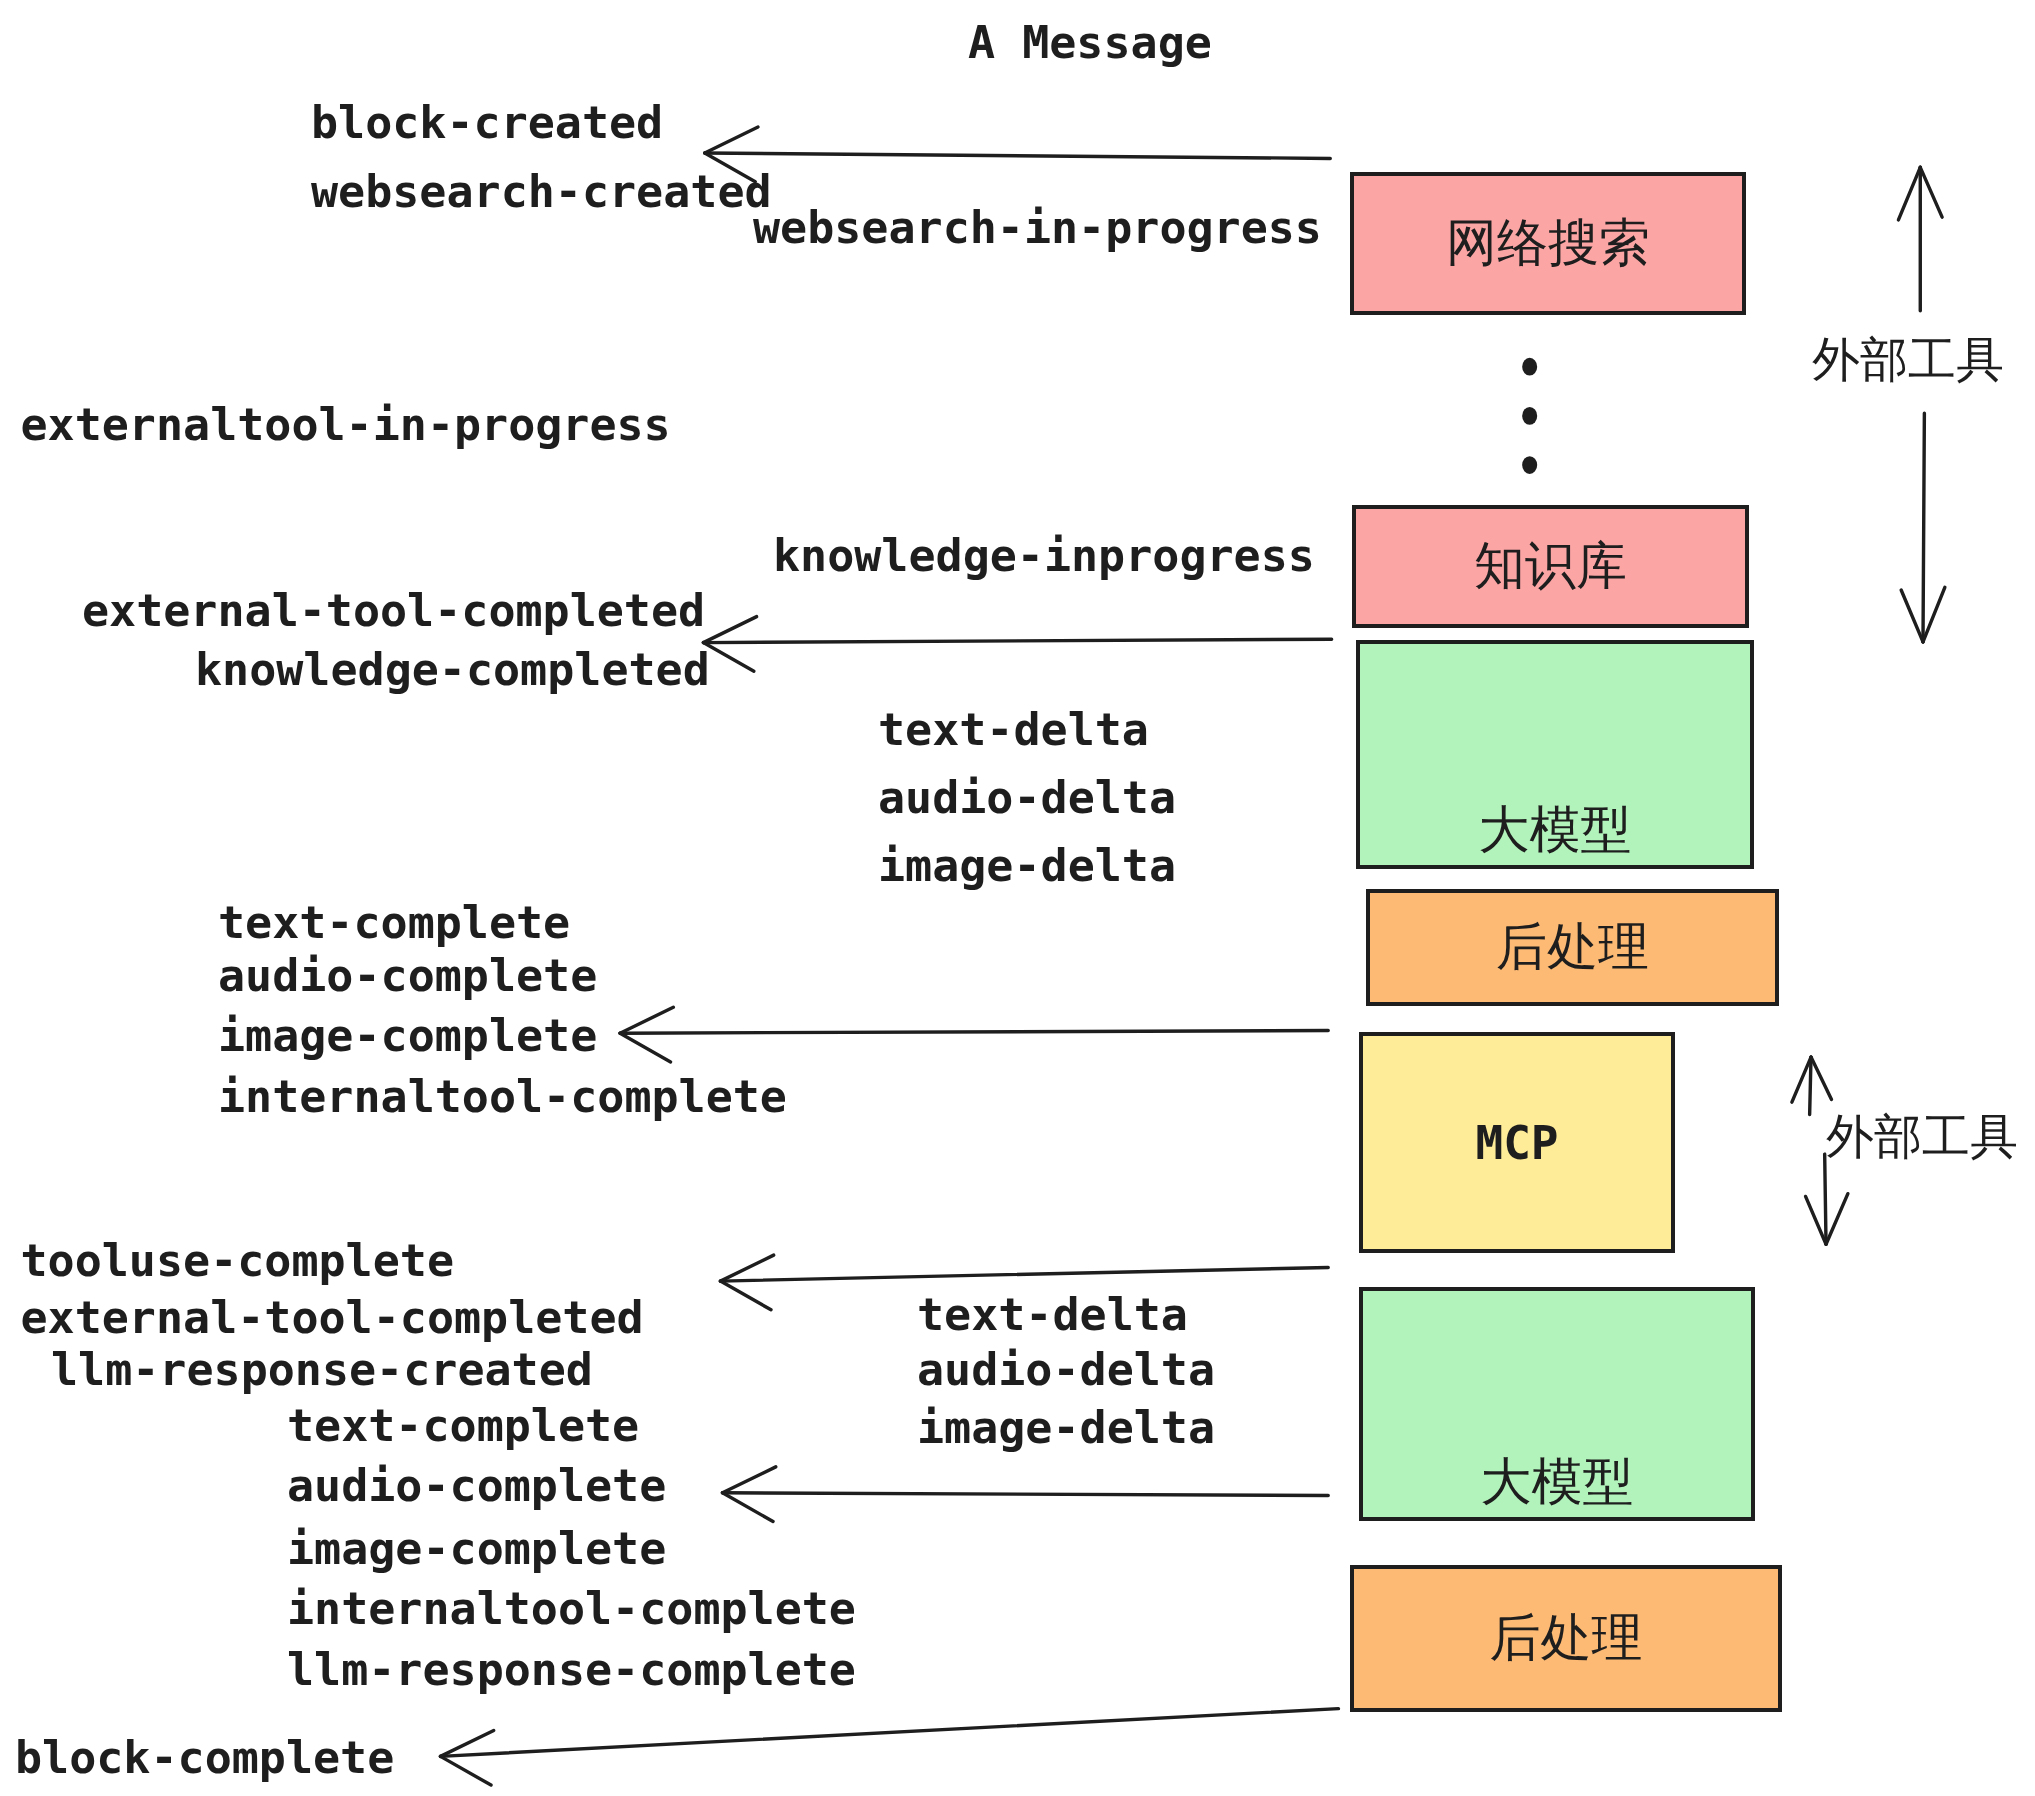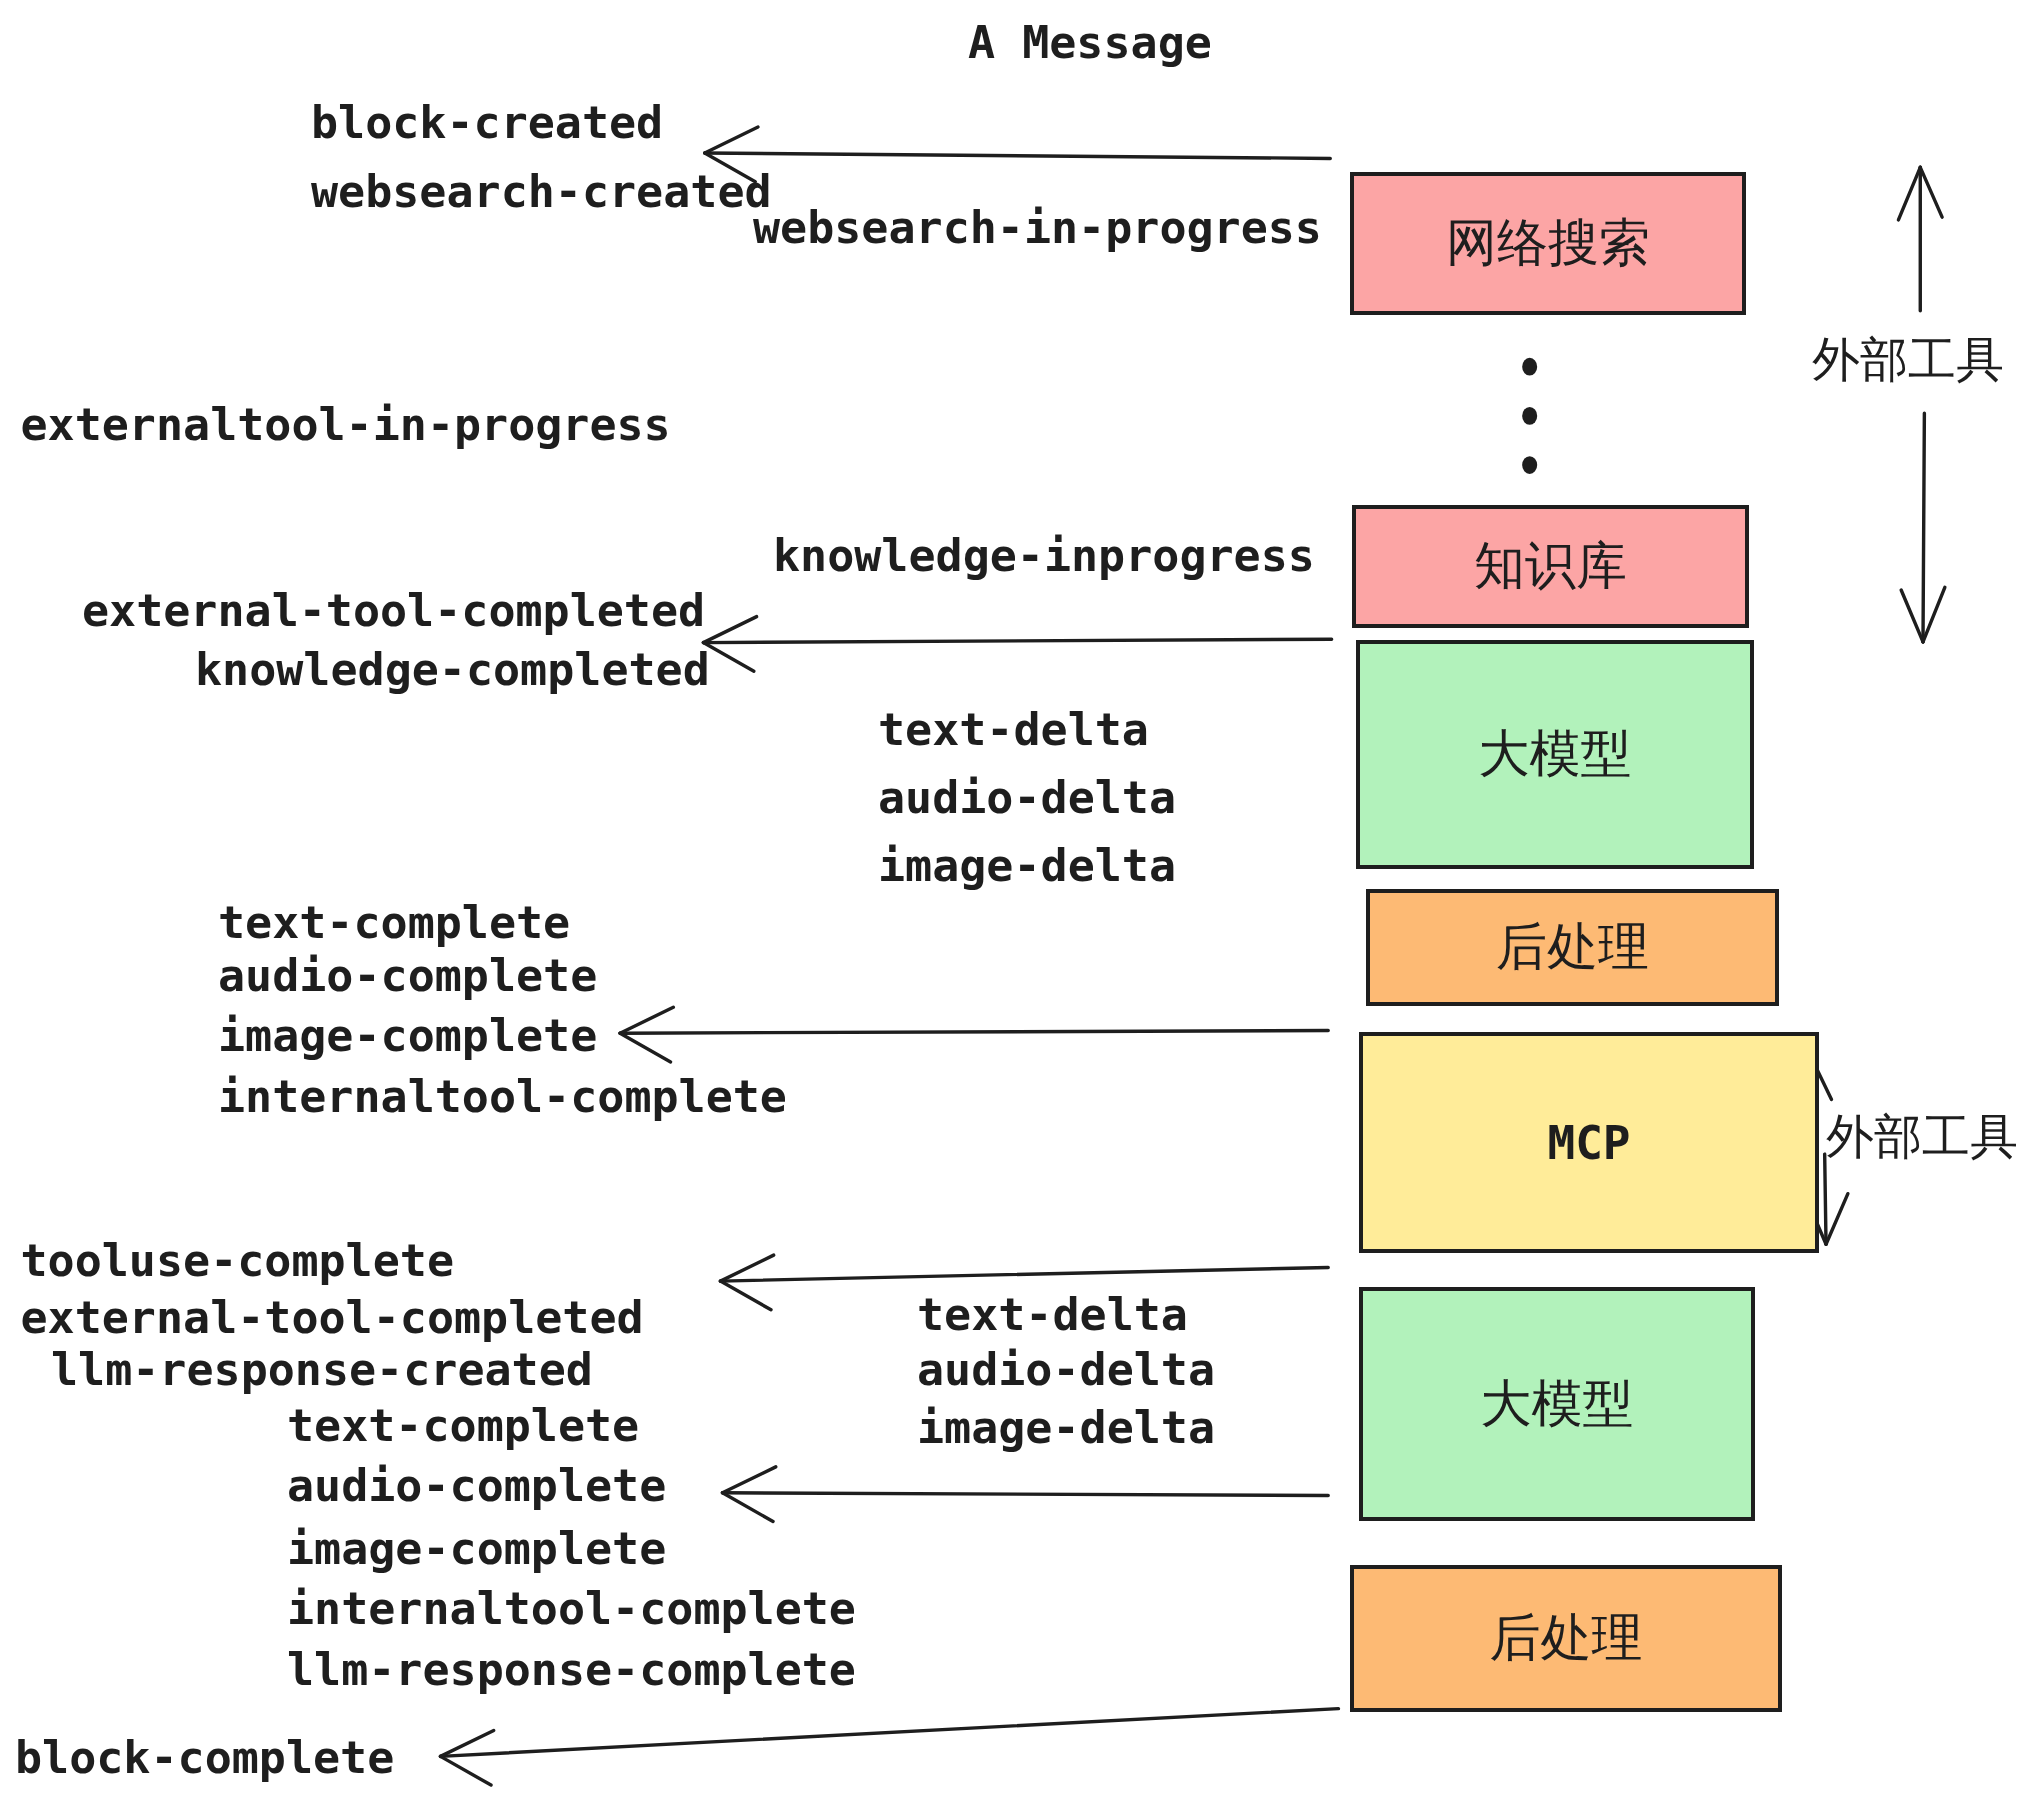--- a/index.html
+++ b/index.html
@@ -32,21 +32,21 @@
   }
   .box{
     position:absolute;
     box-sizing:border-box;
     border:4.1px solid #1e1e1e;
     display:flex;
     align-items:center;
     justify-content:center;
   }
   .box.pink{background:#fca5a5;}
-  .box.green{background:#b2f2bb;}
+  .box.green{background:#b2f2bb;align-items:flex-end;}
   .box.yellow{background:#ffec99;}
   .box.white{background:#fdba74;}
   .box-label{
     font-family:"DejaVu Sans","Liberation Sans",sans-serif;
     font-size:51px;
     white-space:nowrap;
   }
   .box-label.mono{
     font-family:"DejaVu Sans Mono",monospace;
     font-size:46px;
@@ -134,21 +134,21 @@
   </div>
   <div class="box pink" style="left:1352px;top:505px;width:397px;height:123px">
     <span class="box-label">知识库</span>
   </div>
   <div class="box green" style="left:1356px;top:640px;width:398px;height:229px">
     <span class="box-label">大模型</span>
   </div>
   <div class="box white" style="left:1366px;top:889px;width:413px;height:117px">
     <span class="box-label">后处理</span>
   </div>
-  <div class="box yellow" style="left:1359px;top:1032px;width:460px;height:221px">
+  <div class="box yellow" style="left:1359px;top:1032px;width:316px;height:221px">
     <span class="box-label mono">MCP</span>
   </div>
   <div class="box green" style="left:1359px;top:1287px;width:396px;height:234px">
     <span class="box-label">大模型</span>
   </div>
   <div class="box white" style="left:1350px;top:1565px;width:432px;height:147px">
     <span class="box-label">后处理</span>
   </div>
 
   <div class="side-label" style="left:1812px;top:360px">外部工具</div>

